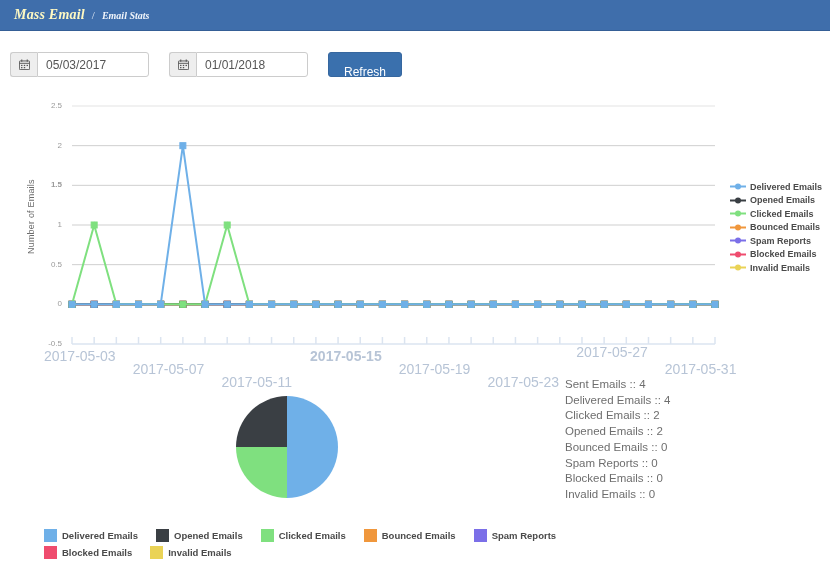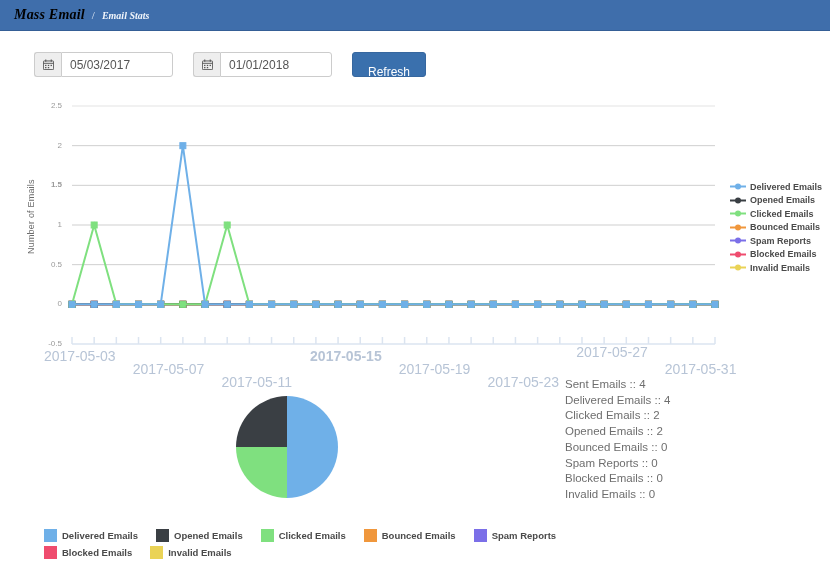--- a/index.html
+++ b/index.html
@@ -23,21 +23,21 @@
     align-items: center;
     padding: 0 0 0 14px;
     box-sizing: border-box;
     border-bottom: 1px solid #355f96;
   }
   .brand {
     font-family: "Liberation Serif", serif;
     font-style: italic;
     font-weight: bold;
     font-size: 14px;
-    color: #000000;
+    color: #fef9c3;
     letter-spacing: .2px;
   }
   .crumb-sep {
     font-family: "Liberation Serif", serif;
     font-size: 11px;
     color: #dbe6f4;
     margin: 0 7px;
   }
   .crumb {
     font-family: "Liberation Serif", serif;
@@ -46,21 +46,20 @@
     font-size: 10px;
     color: #f0f5fb;
   }
 
   
   .toolbar {
     position: absolute;
     top: 52px; left: 10px;
     display: flex;
     align-items: flex-start;
-    margin-left: 24px;
   }
   .input-group {
     display: flex;
     align-items: stretch;
     height: 25px;
     margin-right: 20px;
   }
   .input-addon {
     width: 26px;
     background: #eeeeee;

